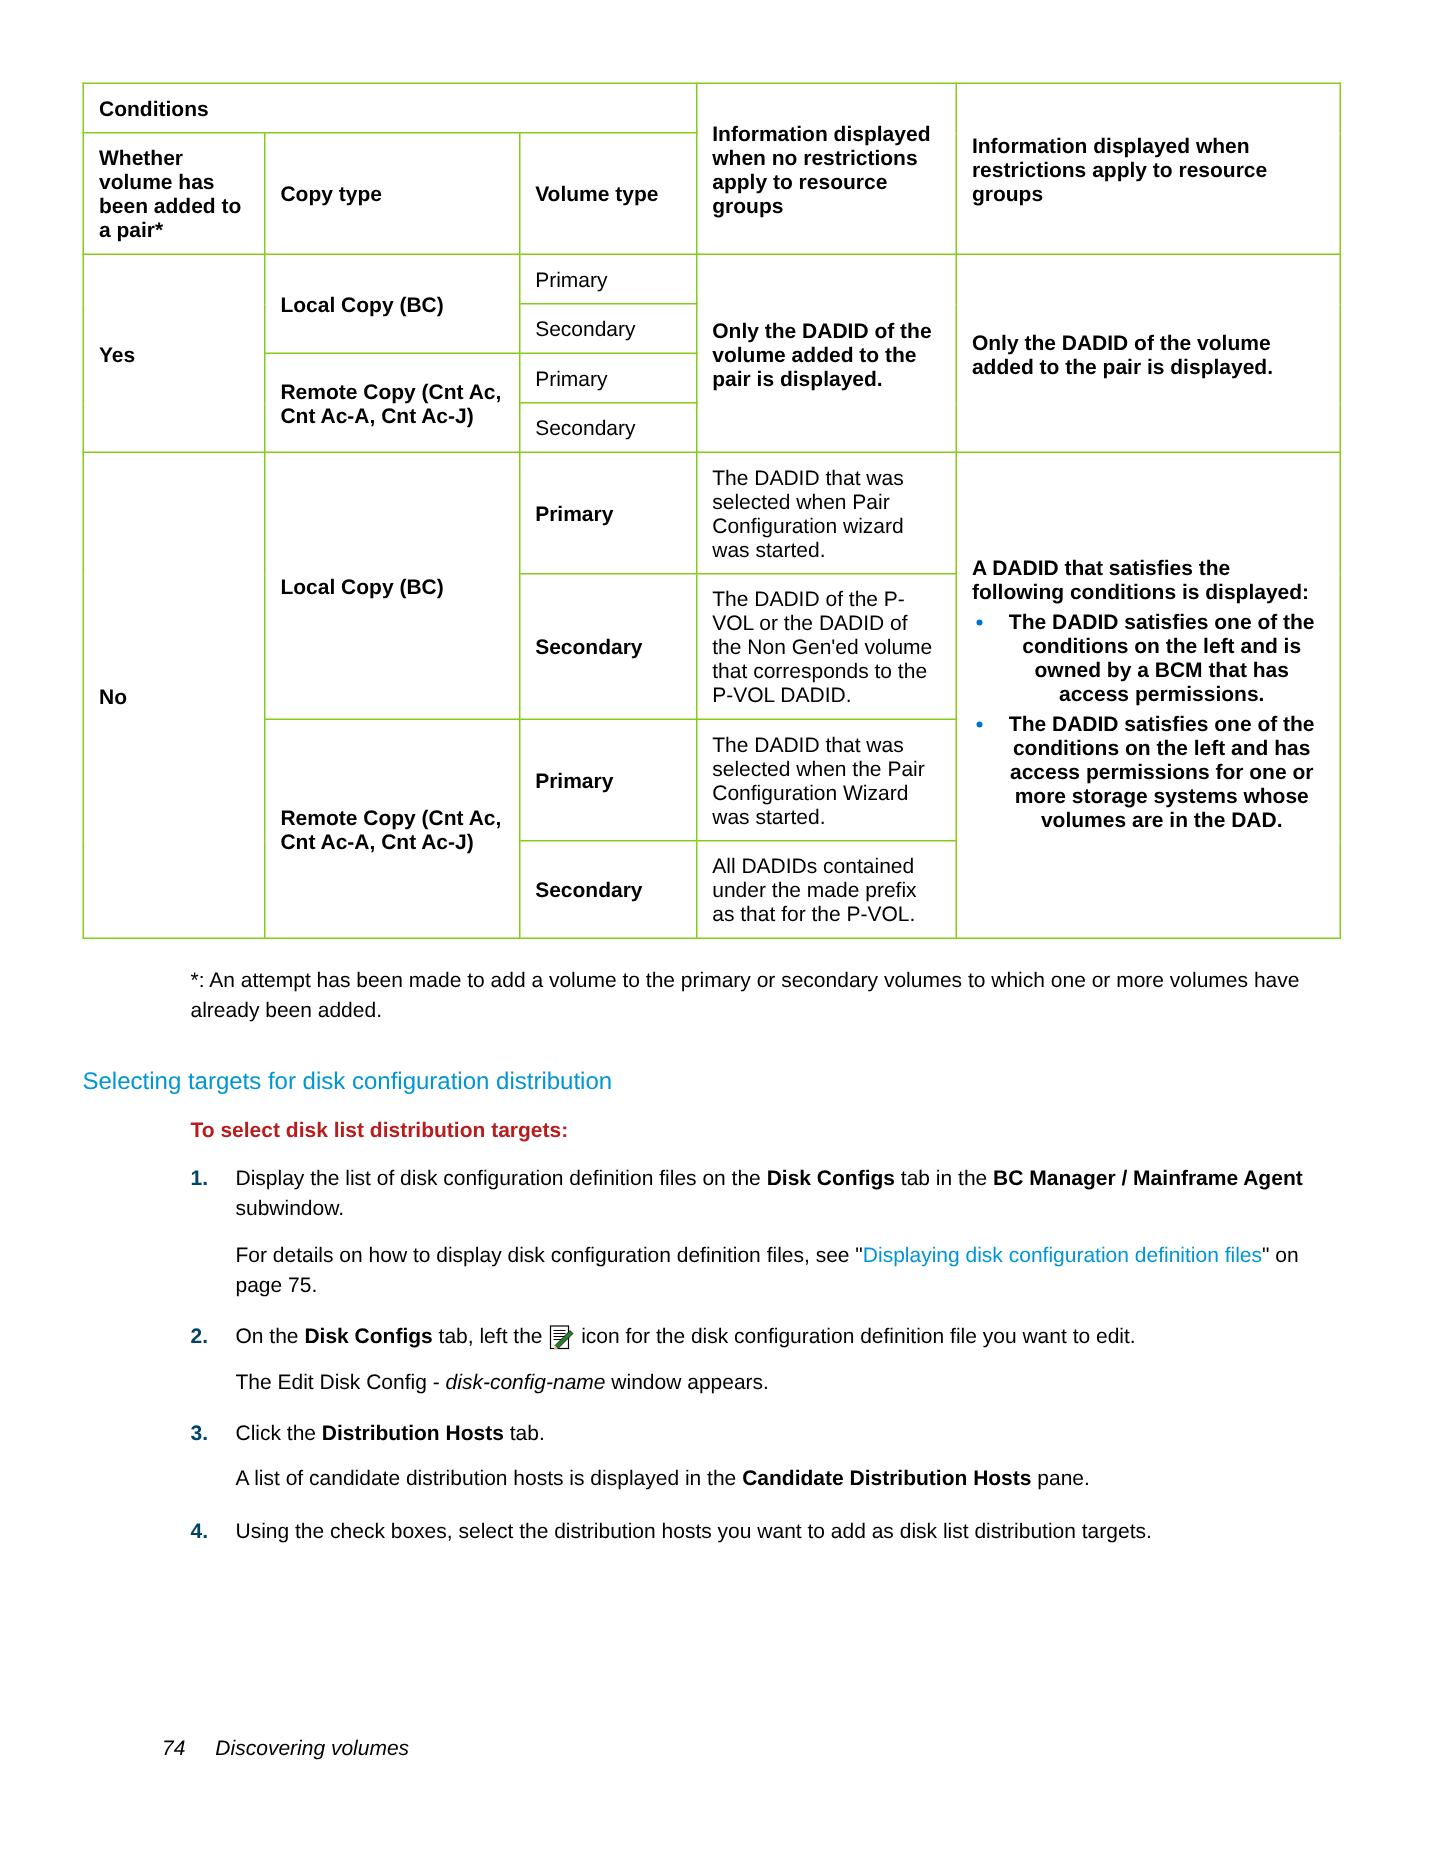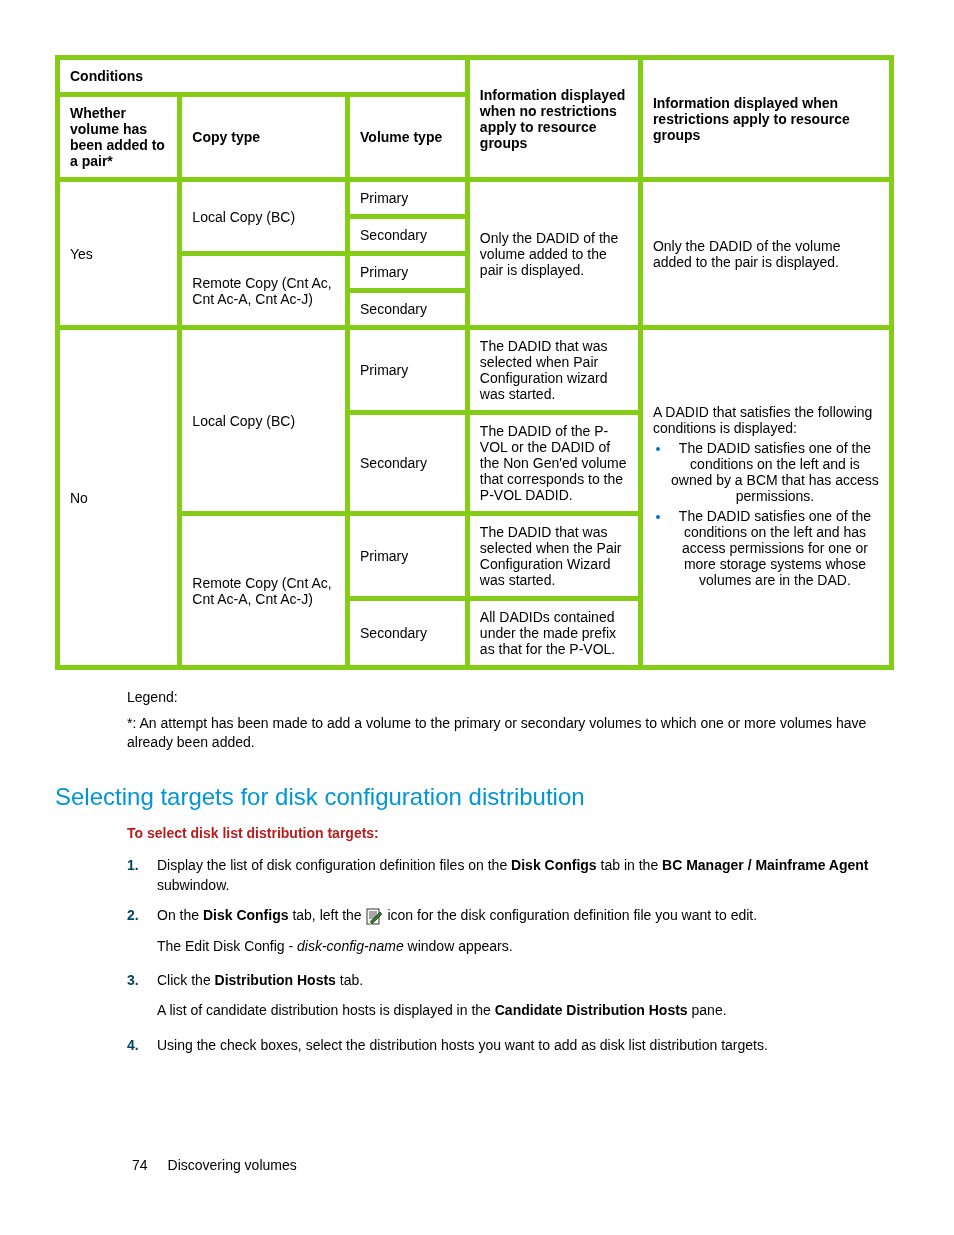--- a/index.html
+++ b/index.html
@@ -16,41 +16,41 @@
     position: relative;
     box-sizing: border-box;
     padding: 55px 60px 0 55px;
   }
   table {
     border-collapse: collapse;
     width: 100%;
     margin-bottom: 18px;
   }
   table, th, td {
-    border: 5px solid #84cc16;
+    border: 1px solid #84cc16;
   }
   th, td {
     padding: 8px 10px;
     text-align: left;
     vertical-align: top;
     font-size: 14px;
     font-weight: normal;
   }
   .bold { font-weight: bold; }
   .header-cell { font-weight: bold; vertical-align: middle;}
-  td.vmid { vertical-align: middle; }
+  td.vmid { vertical-align: middle; font-weight: bold; }
   .legend-block {
     margin-left: 72px;
     margin-bottom: 6px;
     font-size: 14px;
     line-height: 1.4;
   }
   .section-heading {
     color: #0096d6;
-    font-size: 24px;
+    font-size: 16px;
     font-weight: normal;
     margin: 30px 0 14px 0;
   }
   .sub-heading {
     color: #b91c1c;
     font-weight: bold;
     font-size: 14px;
     margin-left: 72px;
     margin-bottom: 14px;
   }
@@ -88,22 +88,23 @@
   }
   .bullet-list li {
     margin-bottom: 4px;
   }
   .bullet-list li::marker {
     color: #0073cf;
   }
   .footer {
     position: absolute;
     bottom: 62px;
-    left: 132px;
-    font-size: 14px;
+    left: 108px;
+    font-size: 14px;
+    font-style: italic;
   }
   .footer-page { margin-right: 20px; }
 </style>
 </head>
 <body>
 
 <div class="page">
 
   <table>
     <tbody>
@@ -158,31 +159,33 @@
       <td class="vmid">Primary</td>
       <td>The DADID that was selected when the Pair Configuration Wizard was started.</td>
     </tr>
     <tr>
       <td class="vmid">Secondary</td>
       <td>All DADIDs contained under the made prefix as that for the P-VOL.</td>
     </tr>
   </tbody>
     </table>
 
-  <div class="legend-block">Legend:</div>
   <div class="legend-block">*: An attempt has been made to add a volume to the primary or secondary volumes to which one or more volumes have already been added.</div>
 
   <div class="section-heading">Selecting targets for disk configuration distribution</div>
   <div class="sub-heading">To select disk list distribution targets:</div>
 
   <div class="step-row">
     <div class="step-num">1.</div>
     <div class="step-body">
       <span>Display the list of disk configuration definition files on the </span><span class="bold">Disk Configs</span><span> tab in the </span><span class="bold">BC Manager / Mainframe Agent</span><span> subwindow.</span>
     </div>
+  </div>
+  <div class="step-para">
+    <span>For details on how to display disk configuration definition files, see "</span><span class="link">Displaying disk configuration definition files</span><span>" on page 75.</span>
   </div>
 
   <div class="step-row">
     <div class="step-num">2.</div>
     <div class="step-body">
       <span>On the </span><span class="bold">Disk Configs</span><span> tab, left the </span><span class="icon"><svg viewBox="0 0 18 18" width="18" height="18">
             <rect x="1" y="1" width="12" height="15" fill="#fff" stroke="#000" stroke-width="0.8"></rect>
             <line x1="3" y1="4" x2="11" y2="4" stroke="#000" stroke-width="0.7"></line>
             <line x1="3" y1="6" x2="11" y2="6" stroke="#000" stroke-width="0.7"></line>
             <line x1="3" y1="8" x2="11" y2="8" stroke="#000" stroke-width="0.7"></line>

